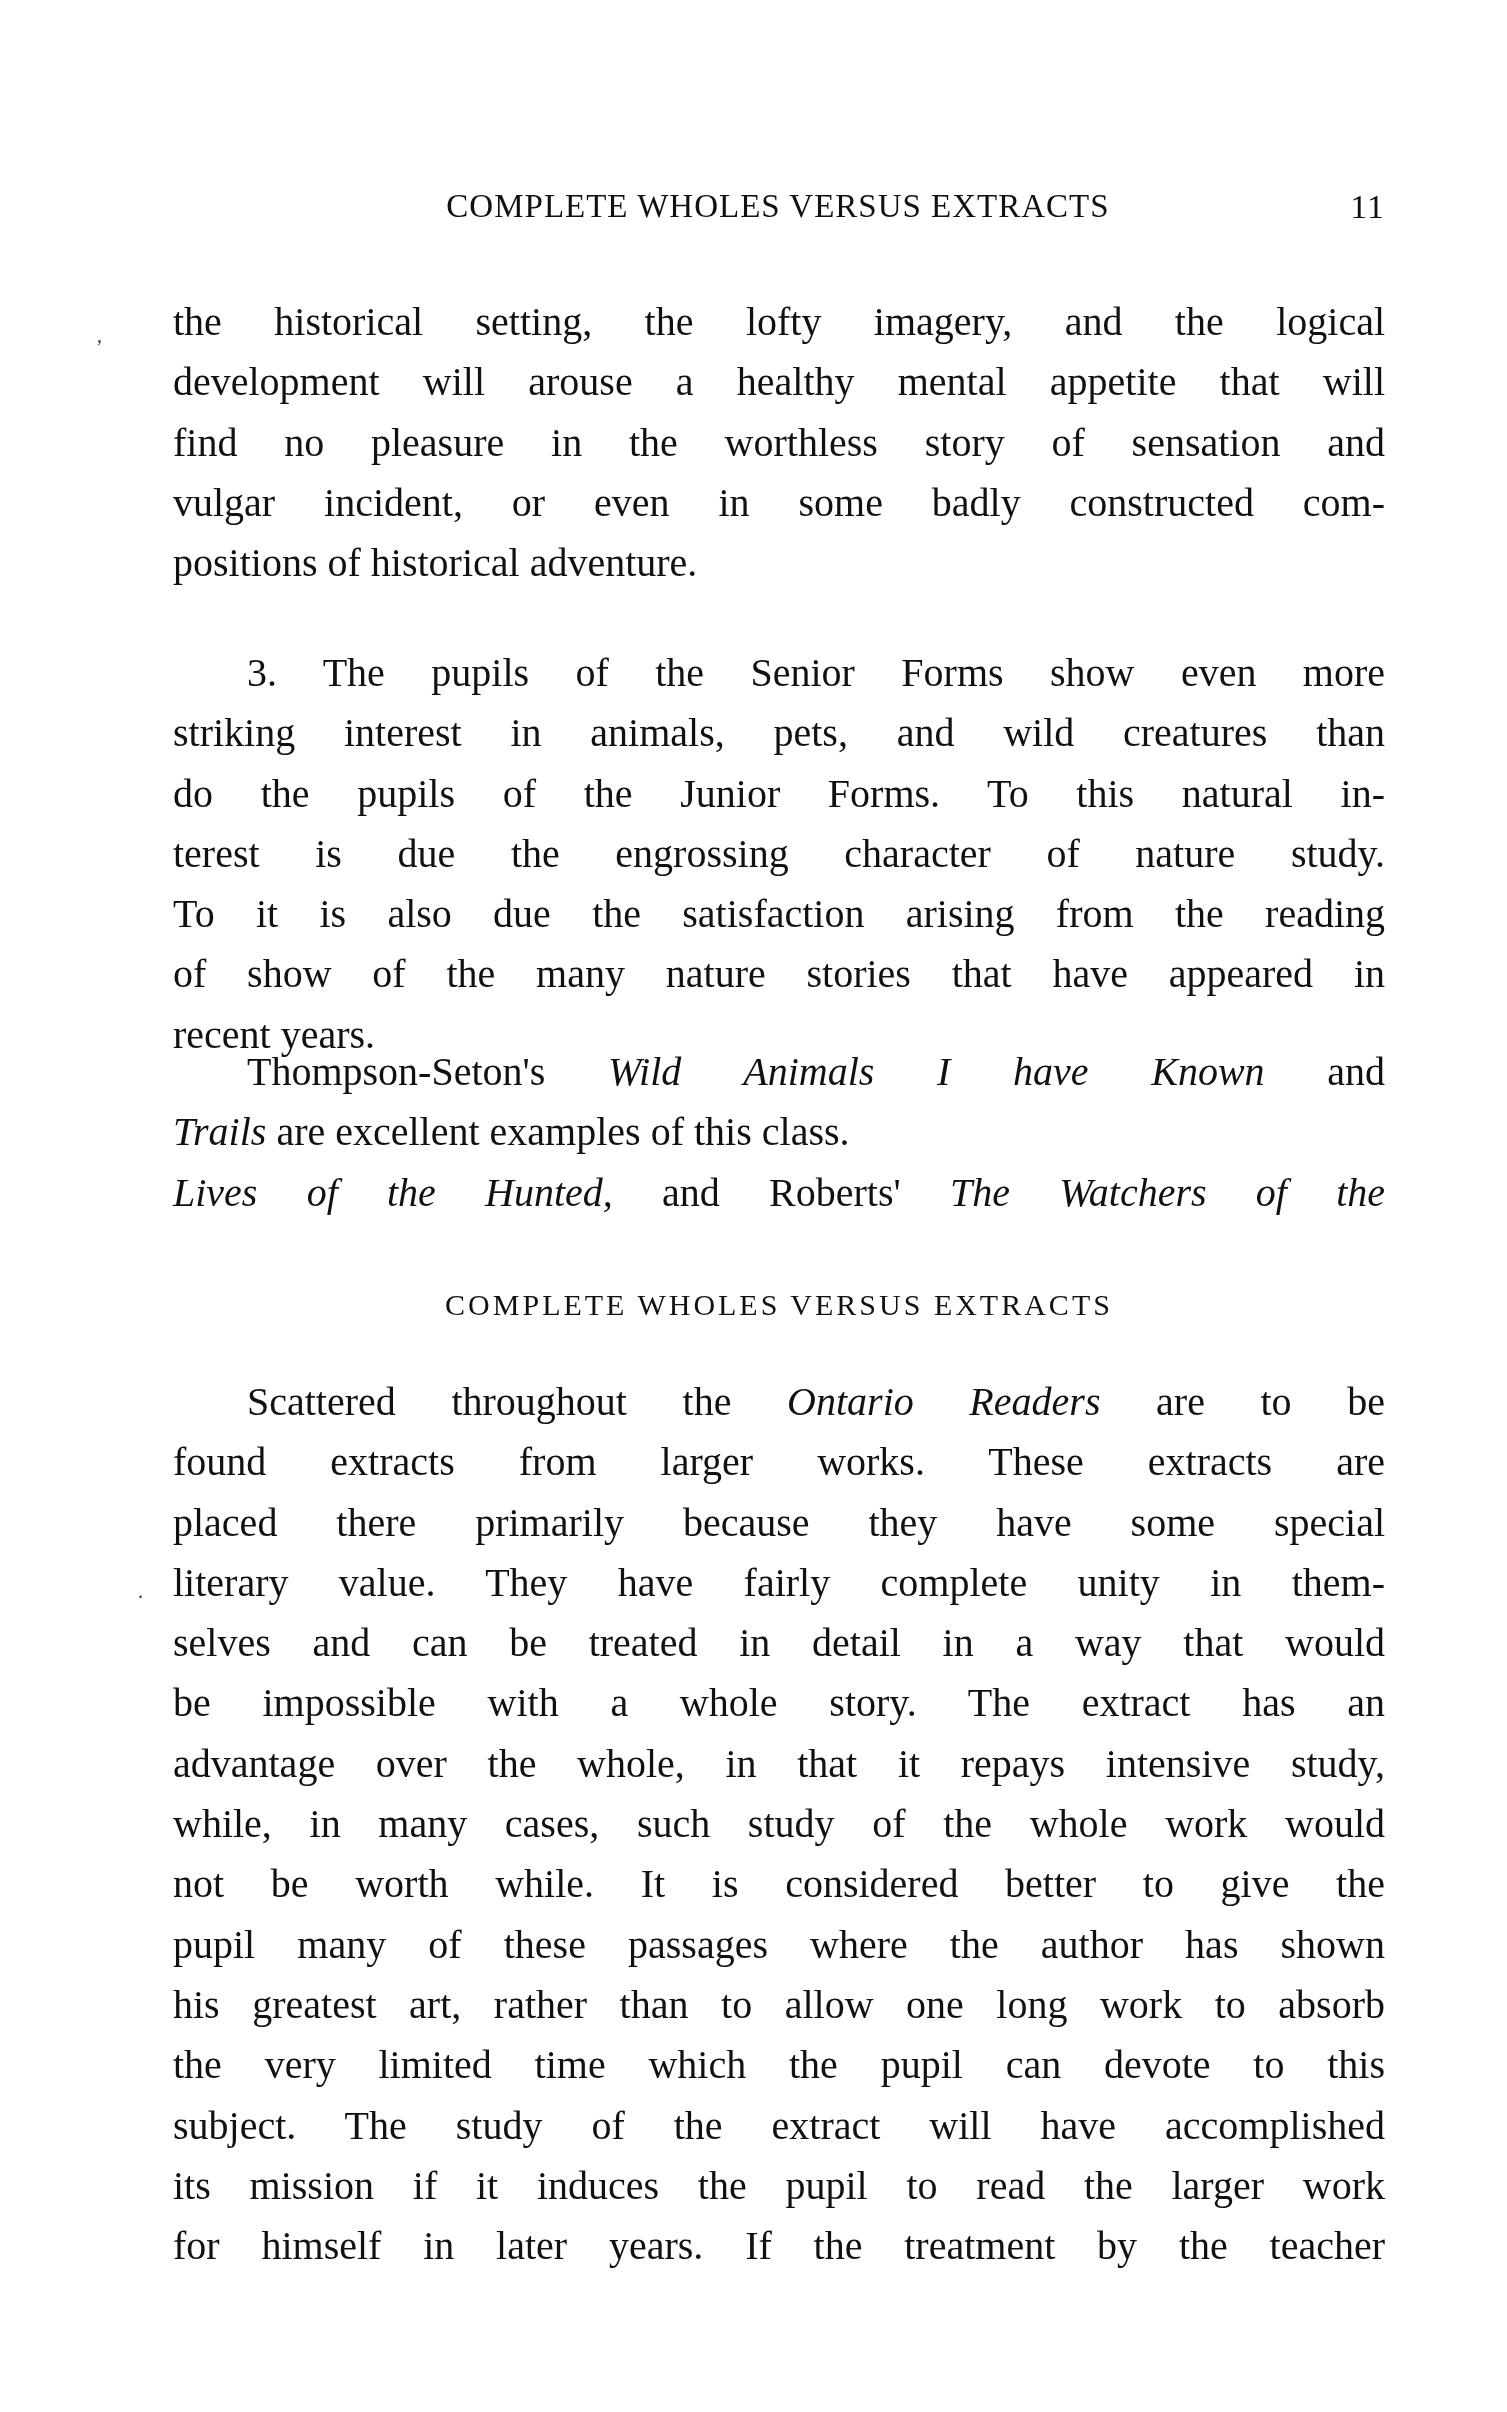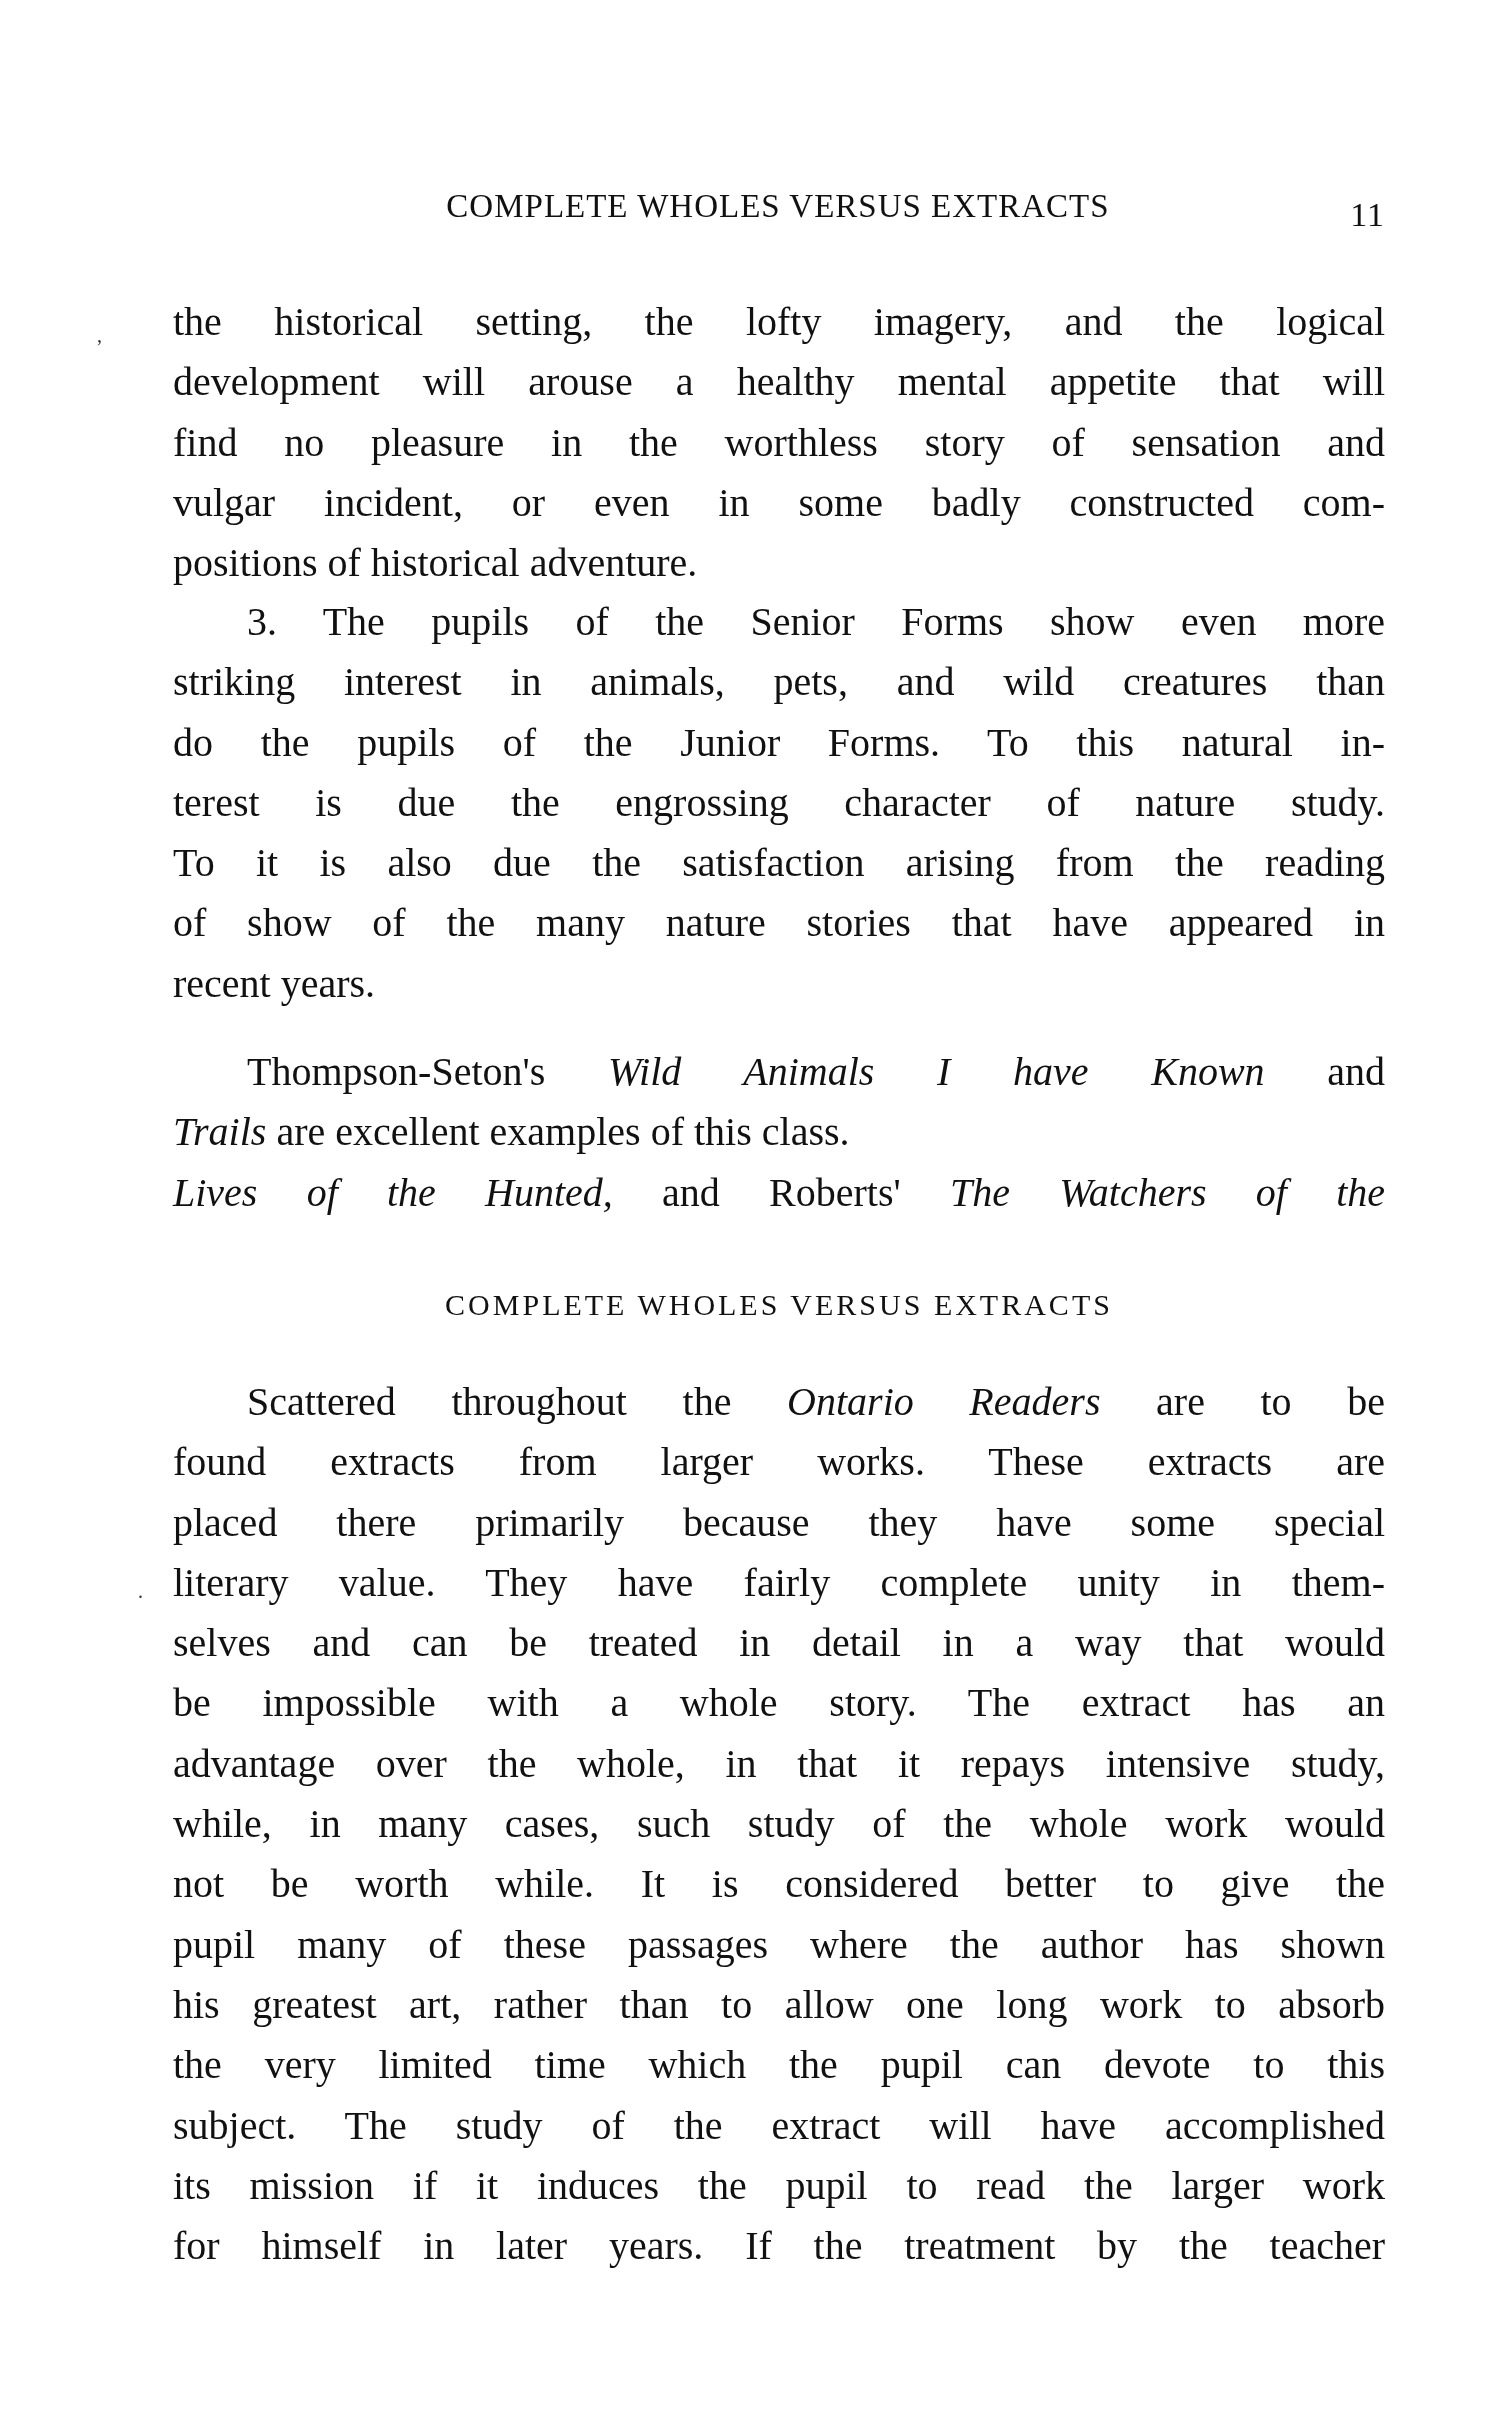--- a/index.html
+++ b/index.html
@@ -33,21 +33,21 @@
     .running-title {
       position: absolute;
       left: 165px;
       top: 0;
       width: 880px;
       text-align: center;
     }
     .page-number {
       position: absolute;
       right: 0;
-      top: 8px;
+      top: 0;
       font-size: 34px;
     }
     .body-text {
       position: absolute;
       left: 0;
       width: 1212px;
       font-size: 40px;
       line-height: 60.3px;
       text-align: justify;
       text-align-last: auto;
@@ -89,21 +89,21 @@
   </div>
 
   <div class="body-text" style="top:292px;">
     <span class="line">the historical setting, the lofty imagery, and the logical</span>
     <span class="line">development will arouse a healthy mental appetite that will</span>
     <span class="line">find no pleasure in the worthless story of sensation and</span>
     <span class="line">vulgar incident, or even in some badly constructed com-</span>
     <span class="line last">positions of historical adventure.</span>
   </div>
 
-  <div class="body-text" style="top:592px;">
+  <div class="body-text" style="top:643px;">
     <span class="line" style="padding-left:74px; width:1138px;">3. The pupils of the Senior Forms show even more</span>
     <span class="line">striking interest in animals, pets, and wild creatures than</span>
     <span class="line">do the pupils of the Junior Forms.  To this natural in-</span>
     <span class="line">terest is due the engrossing character of nature study.</span>
     <span class="line">To it is also due the satisfaction arising from the reading</span>
     <span class="line">of show of the many nature stories that have appeared in</span>
     <span class="line last">recent years.</span>
   </div>
 
   <div class="body-text" style="top:1042px;">

